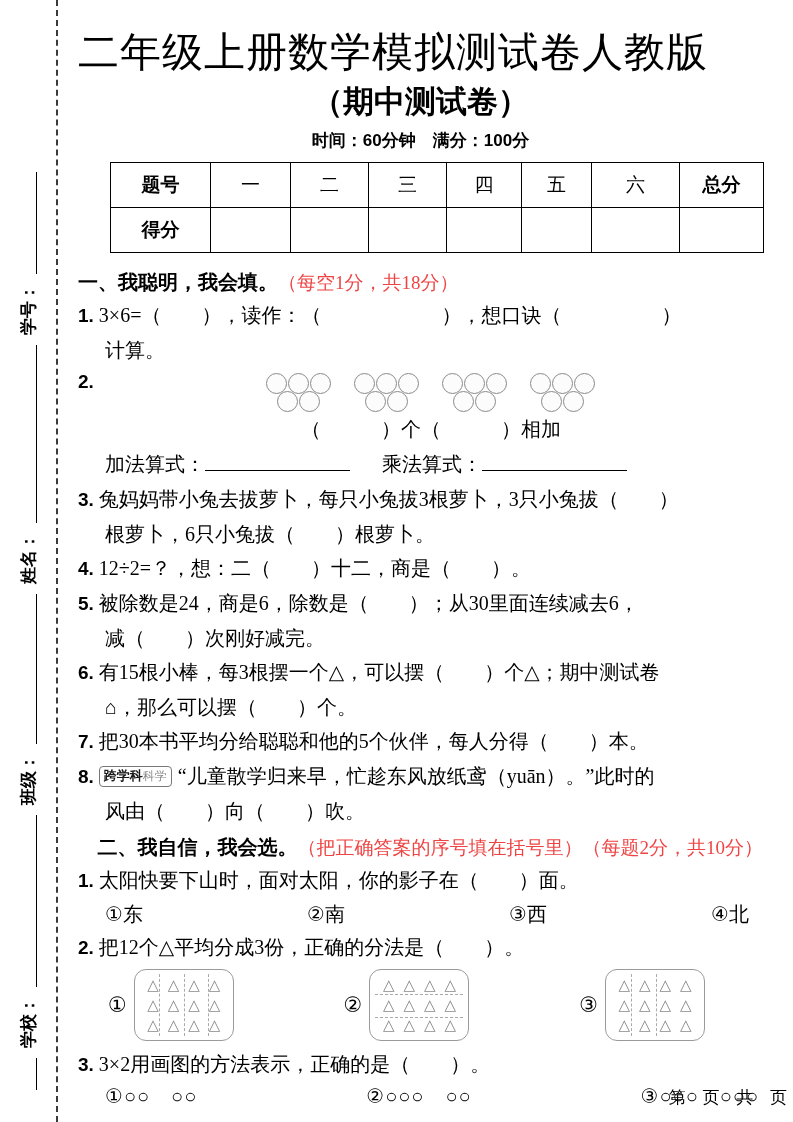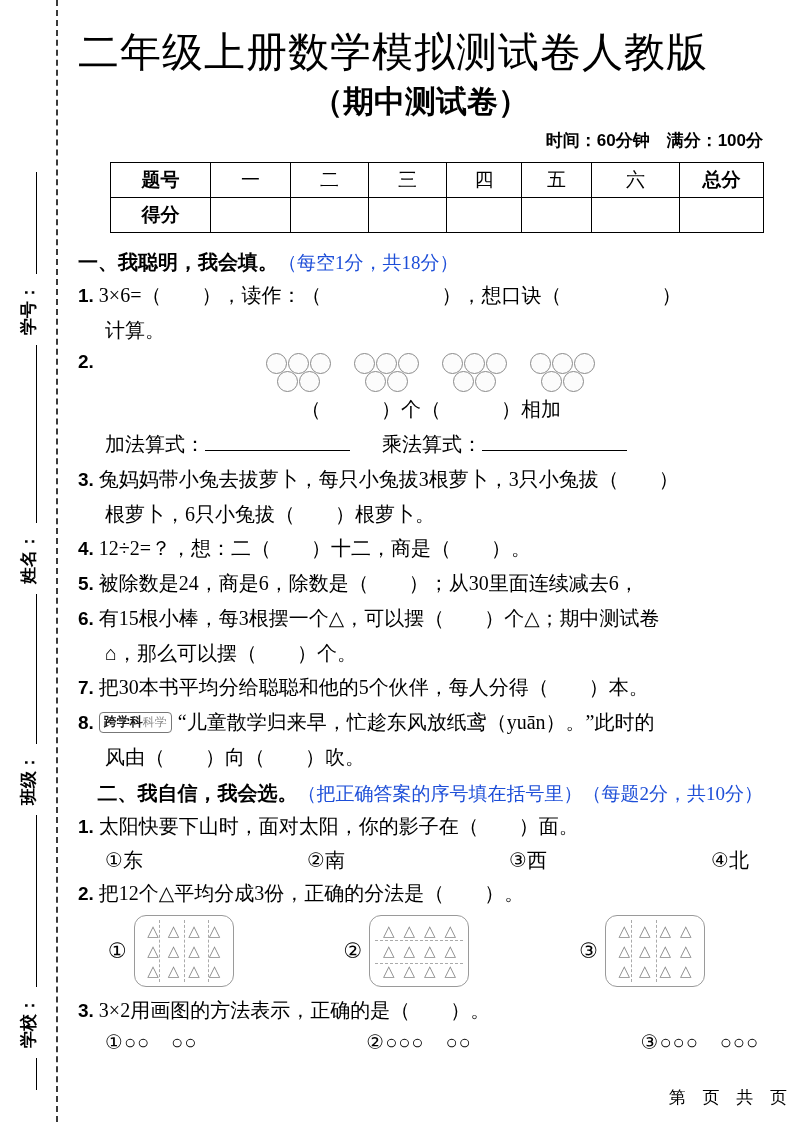--- a/index.html
+++ b/index.html
@@ -31,35 +31,35 @@
   .content { position:absolute; left:78px; top:0; width:685px; }
   .title {
     margin-top:26px; text-align:left; font-size:41px; font-weight:normal; letter-spacing:1px;
     font-family:"Liberation Sans","DejaVu Sans",sans-serif; line-height:52px;
   }
   .subtitle {
     margin-top:4px; text-align:center; font-size:31px; font-weight:bold;
     font-family:"Liberation Sans","DejaVu Sans",sans-serif; line-height:40px;
   }
   .meta {
-    margin-top:8px; text-align:right; font-size:17px; font-weight:bold; line-height:22px;
+    margin-top:8px; text-align:center; font-size:17px; font-weight:bold; line-height:22px;
     font-family:"Liberation Sans","DejaVu Sans",sans-serif;
   }
   table.score {
     margin:10px 0 0 32px; width:653px; border-collapse:collapse; table-layout:fixed;
   }
   table.score td {
-    border:1.6px solid #000; height:35px; text-align:center; vertical-align:middle;
+    border:1.6px solid #000; height:45px; text-align:center; vertical-align:middle;
     font-size:19px;
   }
   td.hd { font-family:"Liberation Sans","DejaVu Sans",sans-serif; font-weight:bold; }
   
   .sec-heading { margin-top:14px; font-size:20px; line-height:30px; }
   .sec-bold { font-weight:bold; font-family:"Liberation Sans","DejaVu Sans",sans-serif; }
-  .sec-note { font-size:19px; color:#1d4ed8;margin-top:9px; }
+  .sec-note { font-size:19px; color:#ef4444;margin-top:9px; }
   .qline { font-size:20px; line-height:34px; white-space:nowrap; }
   .qnum {
     font-family:"Liberation Sans","DejaVu Sans",sans-serif; font-weight:bold;
     font-size:19px; margin-right:5px;
   }
   .indent { padding-left:27px; }
   
   .q2block { margin-top:4px; }
   .q2row { display:flex; }
   .q2body { flex:1; }
@@ -244,20 +244,23 @@
       <span>根萝卜，6只小兔拔（　　）根萝卜。</span>
     </div>
 
     <div class="qline">
       <span class="qnum">4.</span><span>12÷2=？，想：二（　　）十二，商是（　　）。</span>
     </div>
 
     <div class="qline">
       <span class="qnum">5.</span><span>被除数是24，商是6，除数是（　　）；从30里面连续减去6，</span>
     </div>
+    <div class="qline indent">
+      <span>减（　　）次刚好减完。</span>
+    </div>
 
     <div class="qline">
       <span class="qnum">6.</span><span>有15根小棒，每3根摆一个△，可以摆（　　）个△；期中测试卷</span>
     </div>
     <div class="qline indent">
       <span>⌂，那么可以摆（　　）个。</span>
     </div>
 
     <div class="qline">
       <span class="qnum">7.</span><span>把30本书平均分给聪聪和他的5个伙伴，每人分得（　　）本。</span>

